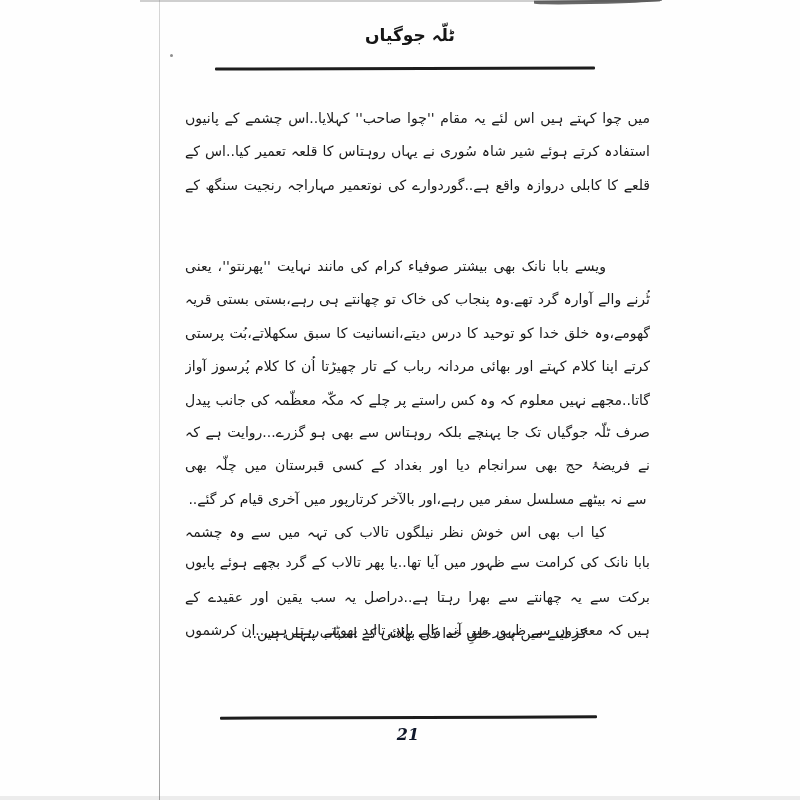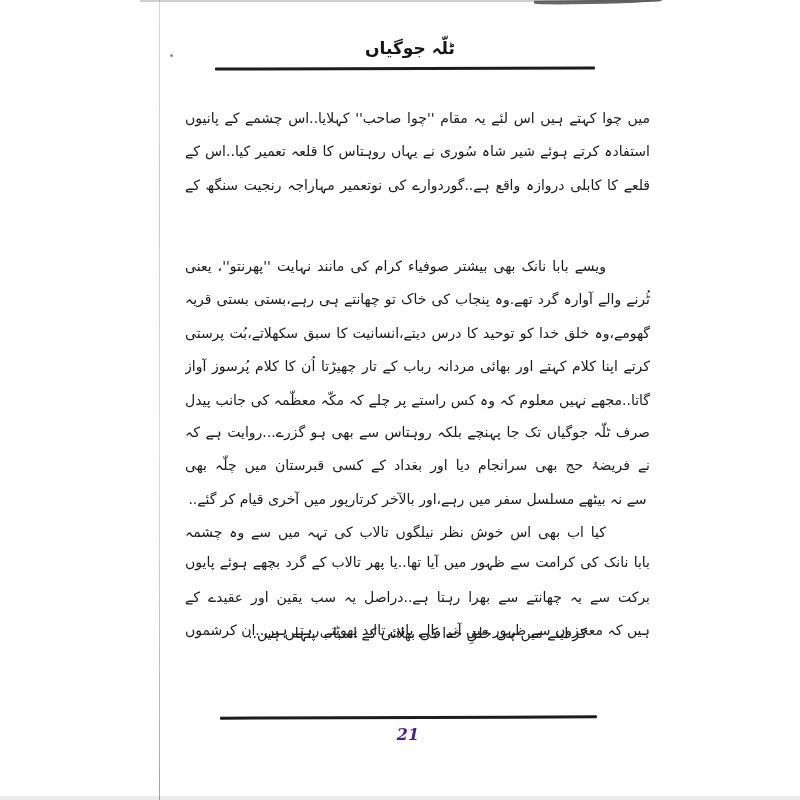--- a/index.html
+++ b/index.html
@@ -46,21 +46,21 @@
   .ink-speck {
     position: absolute;
     left: 170px; top: 54px;
     width: 3px; height: 3px;
     border-radius: 50%;
     background: #8d8d8d;
   }
   
   .chapter-title {
     position: absolute;
-    top: 34px; left: 330px;
+    top: 21px; left: 330px;
     width: 160px; height: 28px;
     line-height: 28px;
     text-align: center;
     direction: rtl;
     font-size: 17px;
     font-weight: bold;
     color: #161616;
   }
   .header-rule {
     position: absolute;
@@ -113,21 +113,21 @@
   .page-number {
     position: absolute;
     top: 724px; left: 378px;
     width: 60px; height: 22px;
     line-height: 22px;
     text-align: center;
     font-family: "DejaVu Serif", serif;
     font-style: italic;
     font-weight: bold;
     font-size: 16px;
-    color: #4c1d95;
+    color: #0f172a;
   }
 </style>
 </head>
 <body>
 
 <div class="canvas">
 
   <div class="page-left-edge"></div>
   <div class="page-top-edge"></div>
   <div class="page-top-edge-shadow"></div>

